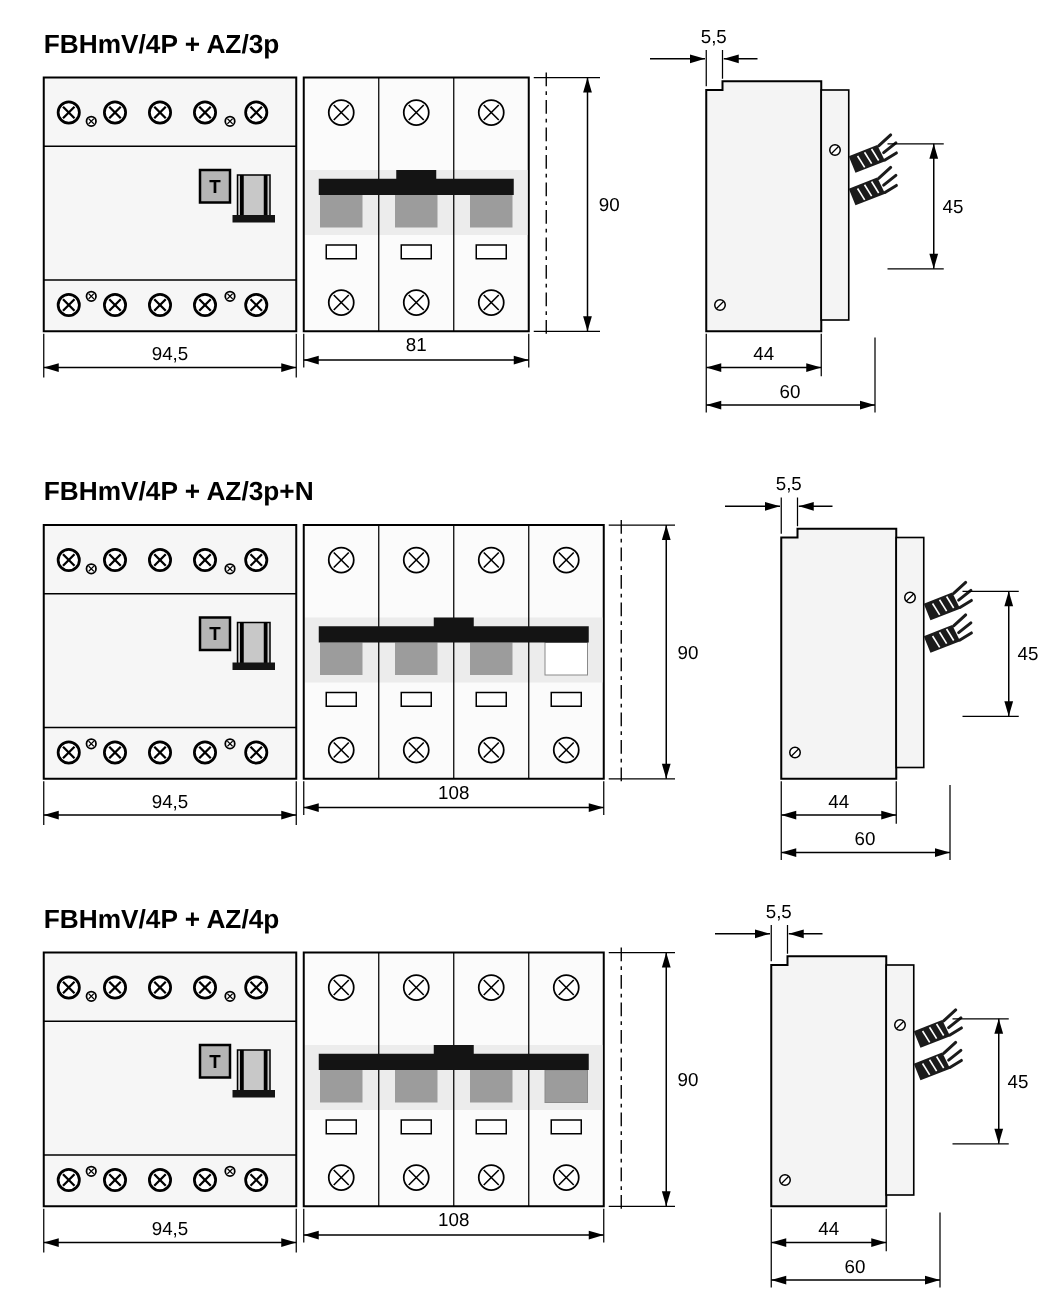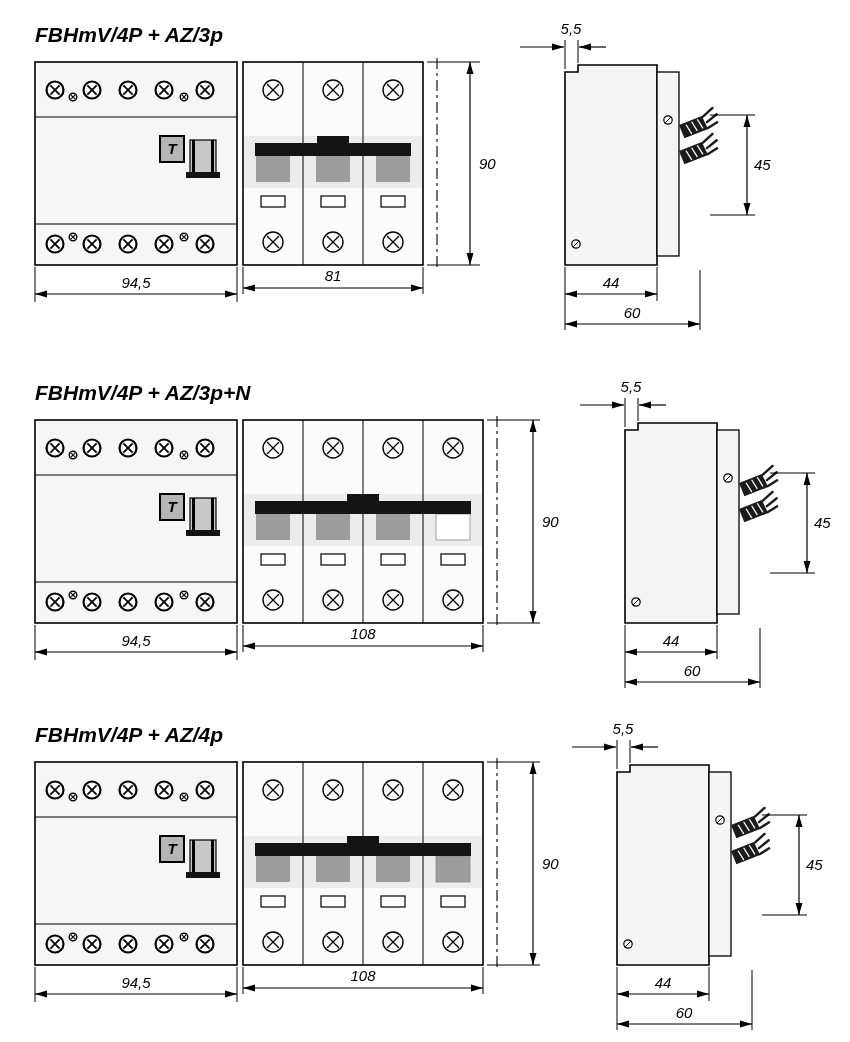--- a/index.html
+++ b/index.html
@@ -1,16 +1,16 @@
 <!DOCTYPE html>
 <html><head>
 <meta charset="utf-8">
 <style>
   html,body { margin:0; padding:0; background:#ffffff; }
-  .page { width:850px; height:1042px; position:relative; background:#fff;font-style:italic; }
+  .page { width:850px; height:1042px; position:relative; background:#fff; }
   svg { font-family:"Liberation Sans", sans-serif; display:block; }
   .title { font-size:21px; font-weight:bold; fill:#000; }
   .dim   { font-size:15px; fill:#000; }
   .dimc  { font-size:15px; fill:#000; text-anchor:middle; }
   .tlbl  { font-size:15px; font-weight:bold; fill:#000; text-anchor:middle; }
   marker path { fill:#000; }
 </style>
 </head>
 <body>
 

